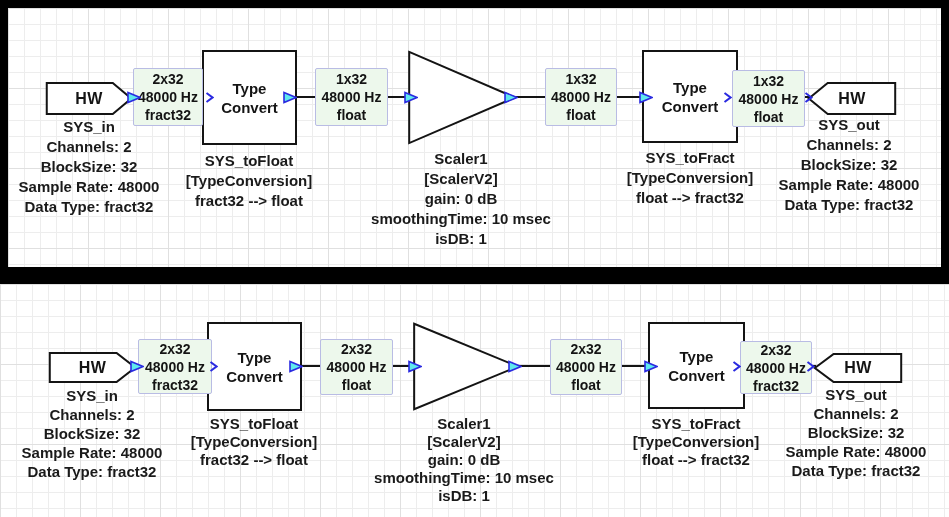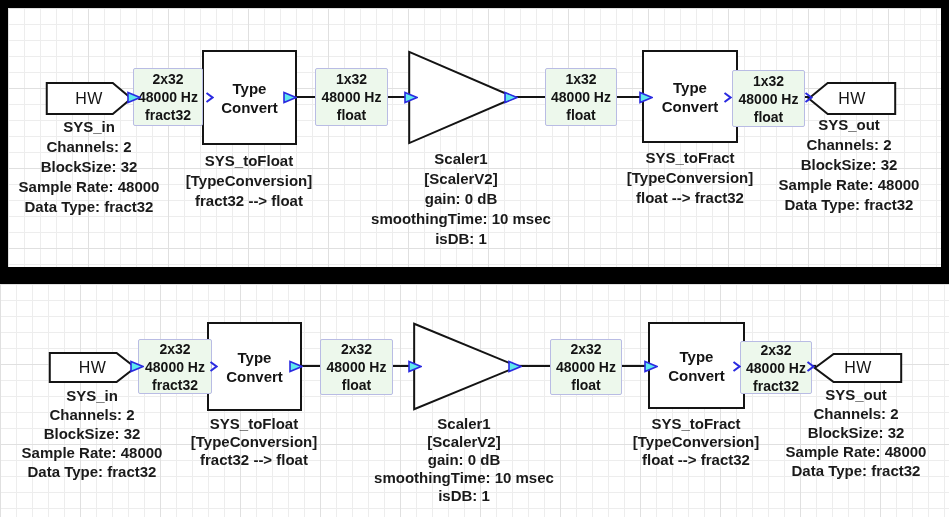--- a/index.html
+++ b/index.html
@@ -17,21 +17,21 @@
       linear-gradient(90deg, #e0e0e0 1px, transparent 1px),
       linear-gradient(#ededed 1px, transparent 1px),
       linear-gradient(90deg, #ededed 1px, transparent 1px);
     background-size:80px 80px, 80px 80px, 16px 16px, 16px 16px;
   }
   .wire{position:absolute;height:2px;background:#141414;z-index:1;}
   .shape-block{position:absolute;z-index:2;}
   .shape-block svg.shape{position:absolute;left:0;top:0;width:100%;height:100%;}
   .hw-text{
     position:absolute;inset:0;display:flex;align-items:center;justify-content:center;
-    font-size:16px;font-weight:400;color:#141414;letter-spacing:.5px;
+    font-size:16px;font-weight:700;color:#141414;letter-spacing:.5px;
   }
   .tc-block{
     position:absolute;z-index:2;background:#fff;border:2px solid #141414;
     display:flex;align-items:center;justify-content:center;text-align:center;
     font-size:15px;font-weight:700;color:#141414;line-height:19px;box-sizing:border-box;
   }
   .wlabel{
     position:absolute;z-index:3;background:#edf8ec;border:1px solid #b9bce4;border-radius:2px;
     display:flex;flex-direction:column;align-items:center;justify-content:center;
     font-size:14px;font-weight:700;color:#141414;line-height:18px;box-sizing:border-box;

